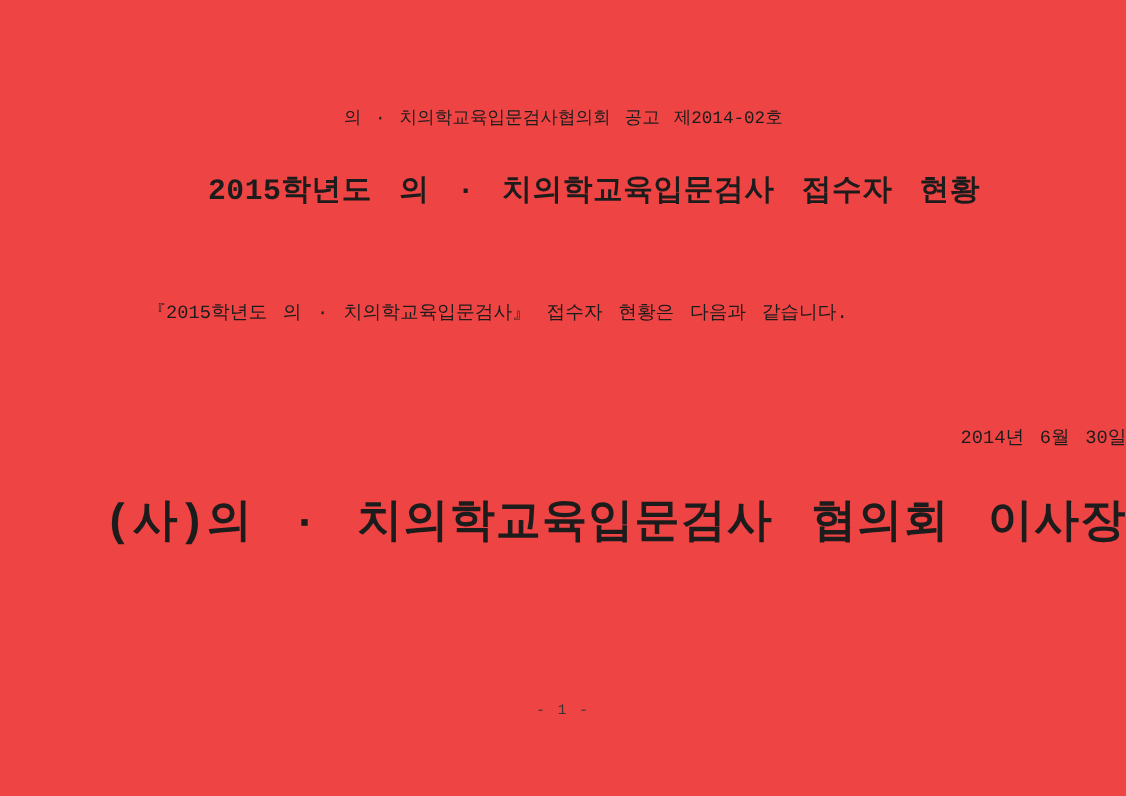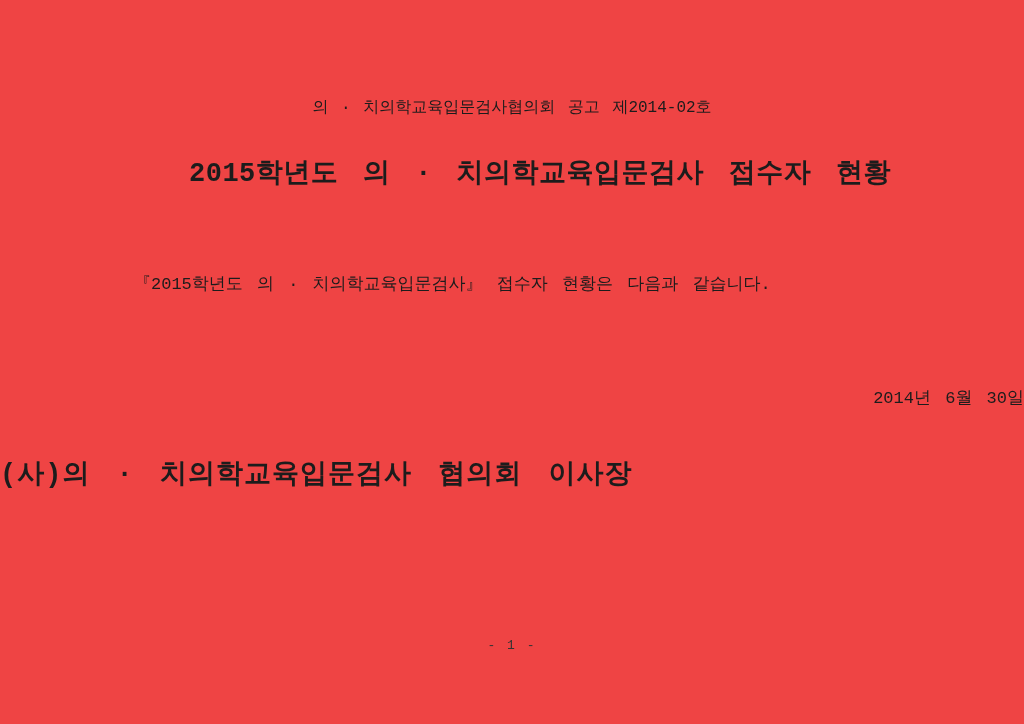--- a/index.html
+++ b/index.html
@@ -50,25 +50,25 @@
     position: absolute;
     top: 386px;
     left: 0;
     width: 100%;
     text-align: right;
     font-size: 17px;
     word-spacing: 4px;
   }
   .signature-line {
     position: absolute;
-    top: 455px;
+    top: 445px;
     left: 0;
     width: 100%;
-    text-align: left;
-    font-size: 27px;
+    text-align: right;
+    font-size: 41px;
     font-weight: bold;
     letter-spacing: 1px;
     word-spacing: 9px;
   }
   .page-number {
     position: absolute;
     top: 638px;
     left: 0;
     width: 100%;
     text-align: center;

